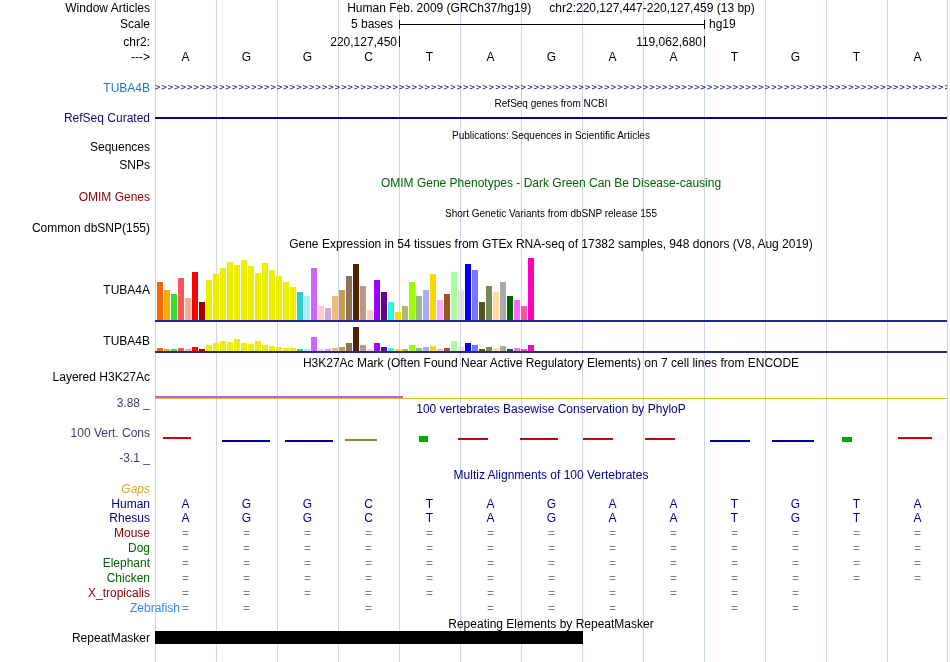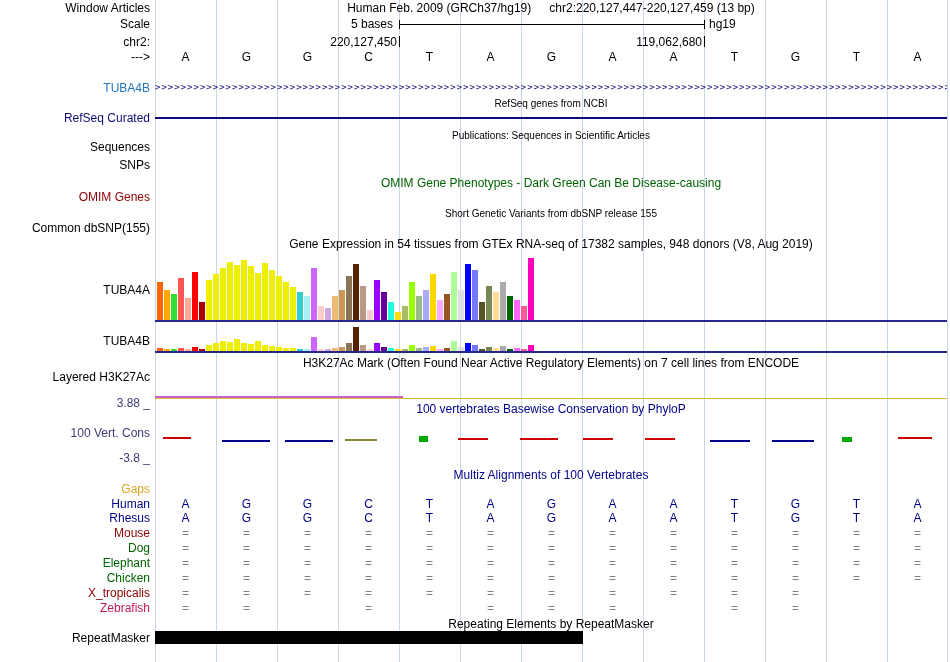--- a/index.html
+++ b/index.html
@@ -9,21 +9,21 @@
          line-height:14px; font-size:12px; }
   .ctitle { position:absolute; left:155px; width:792px; text-align:center; white-space:nowrap;
             line-height:14px; font-size:12px; }
   .small { font-size:10px; }
   .navy { color:#00008B; }
   .green { color:#006400; }
   .maroon { color:#8B0000; }
   .gencode-blue { color:#2276BB; }
   .refseq-blue { color:#0C0C78; }
   .cons-col { color:#3C3C78; }
-  .gaps-col { color:#DAA520; }
+  .gaps-col { color:#DAA520;font-style:italic; }
   .bases-row { position:absolute; left:155px; width:793px; display:flex; }
   .bases-row span { flex:0 0 61px; text-align:center; font-size:12px; line-height:14px; }
   .vline { position:absolute; top:0; width:1px; height:662px; }
   .seg { position:absolute; }
   #scale-5bases { position:absolute; left:155px; top:17px; width:238px; text-align:right; }
   #scale-bracket { position:absolute; left:399px; top:20px; width:304px; height:9px;
                    border-left:1px solid #000; border-right:1px solid #000;
                    background:linear-gradient(#000,#000) center / 100% 1px no-repeat; }
   #scale-assembly { position:absolute; left:709px; top:17px; }
   .coord { position:absolute; width:80px; text-align:right; top:35px; }
@@ -248,21 +248,21 @@
       <div class="seg" style="left: 419px; top: 436px; width: 9px; height: 6px; background: rgb(0, 170, 0);"></div>
       <div class="seg" style="left: 458px; top: 438px; width: 30px; height: 2px; background: rgb(204, 0, 0);"></div>
       <div class="seg" style="left: 520px; top: 438px; width: 38px; height: 2px; background: rgb(204, 0, 0);"></div>
       <div class="seg" style="left: 583px; top: 438px; width: 30px; height: 2px; background: rgb(204, 0, 0);"></div>
       <div class="seg" style="left: 645px; top: 438px; width: 30px; height: 2px; background: rgb(204, 0, 0);"></div>
       <div class="seg" style="left: 710px; top: 440px; width: 40px; height: 2px; background: rgb(0, 0, 139);"></div>
       <div class="seg" style="left: 772px; top: 440px; width: 42px; height: 2px; background: rgb(0, 0, 139);"></div>
       <div class="seg" style="left: 842px; top: 437px; width: 10px; height: 5px; background: rgb(0, 170, 0);"></div>
       <div class="seg" style="left: 898px; top: 437px; width: 34px; height: 2px; background: rgb(204, 0, 0);"></div>
     </div>
-  <div class="lbl cons-col" style="top:451px">-3.8 _</div>
+  <div class="lbl cons-col" style="top:451px">-3.1 _</div>
 
   <div class="ctitle navy" style="top:468px">Multiz Alignments of 100 Vertebrates</div>
   <div class="lbl gaps-col" style="top:482px">Gaps</div>
   <div id="multiz-layer">
       <div class="lbl" style="top: 497px; color: rgb(0, 0, 139);">Human</div>
       <div class="bases-row" style="top: 497px;">
         <span style="color: rgb(0, 0, 139);">A</span>
         <span style="color: rgb(0, 0, 139);">G</span>
         <span style="color: rgb(0, 0, 139);">G</span>
         <span style="color: rgb(0, 0, 139);">C</span>
@@ -365,21 +365,21 @@
         <span class="align-mark">=</span>
         <span class="align-mark">=</span>
         <span class="align-mark">=</span>
         <span class="align-mark">=</span>
         <span class="align-mark">=</span>
         <span class="align-mark">=</span>
         <span class="align-mark">=</span>
         <span class="align-mark"></span>
         <span class="align-mark"></span>
       </div>
-      <div class="lbl" style="top: 601px; color: #be185d;">Zebrafish</div>
+      <div class="lbl" style="top: 601px; color: #3b82f6; padding-left: 30px;">Zebrafish</div>
       <div class="bases-row" style="top: 601px;">
         <span class="align-mark">=</span>
         <span class="align-mark">=</span>
         <span class="align-mark"></span>
         <span class="align-mark">=</span>
         <span class="align-mark"></span>
         <span class="align-mark">=</span>
         <span class="align-mark">=</span>
         <span class="align-mark">=</span>
         <span class="align-mark"></span>

